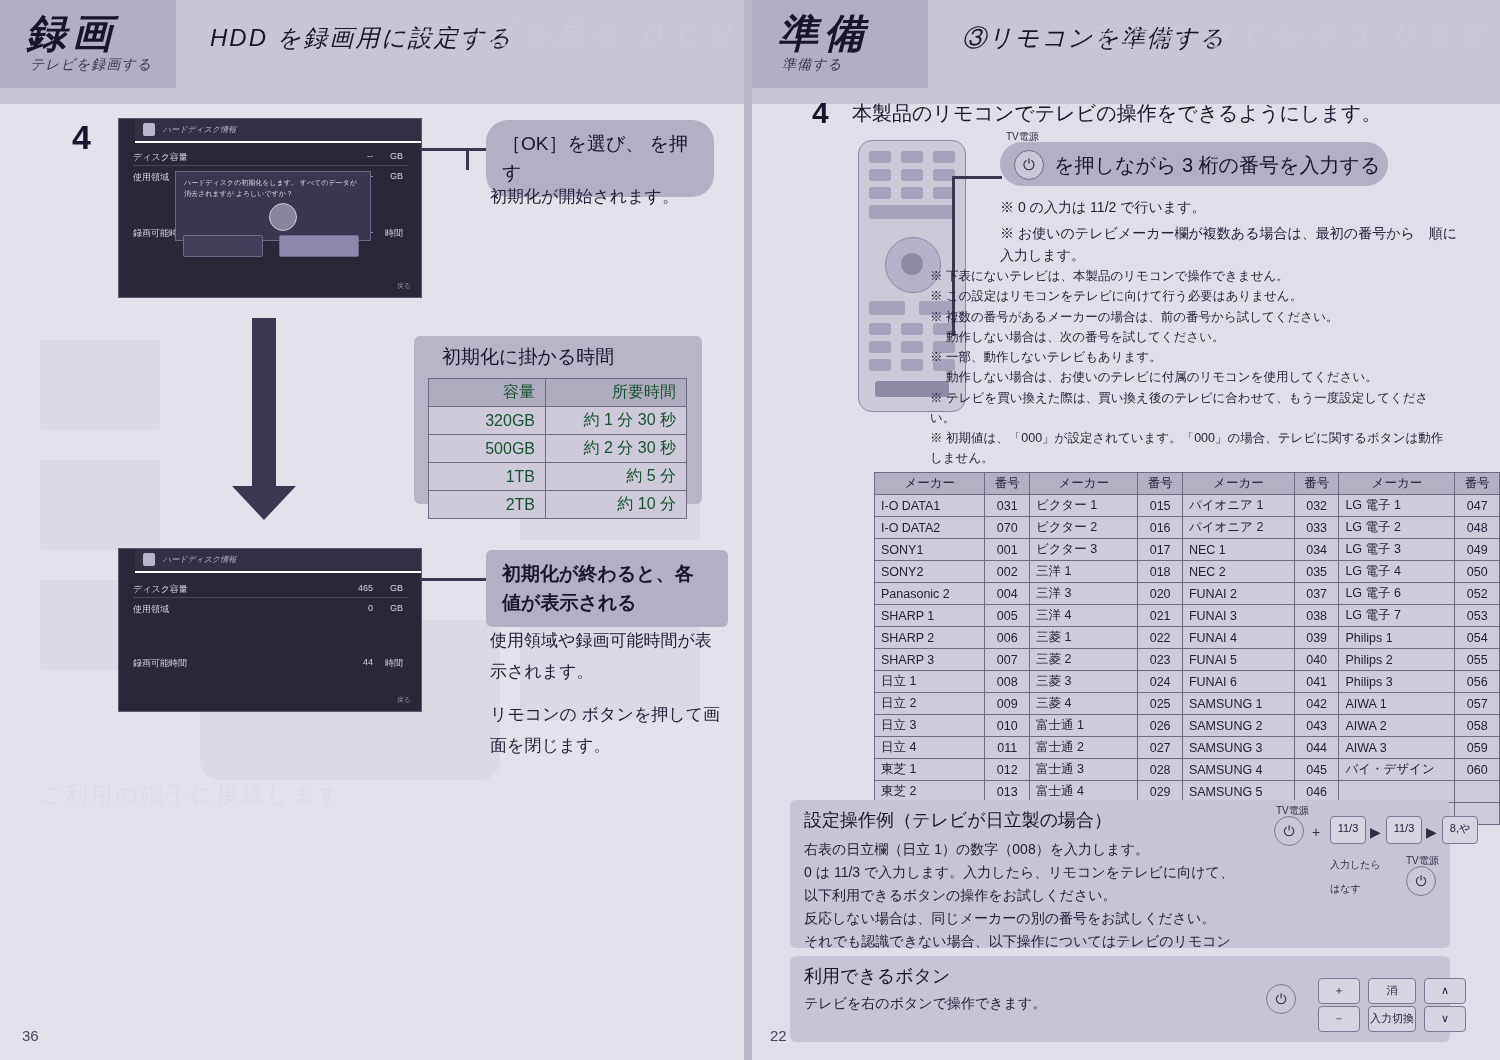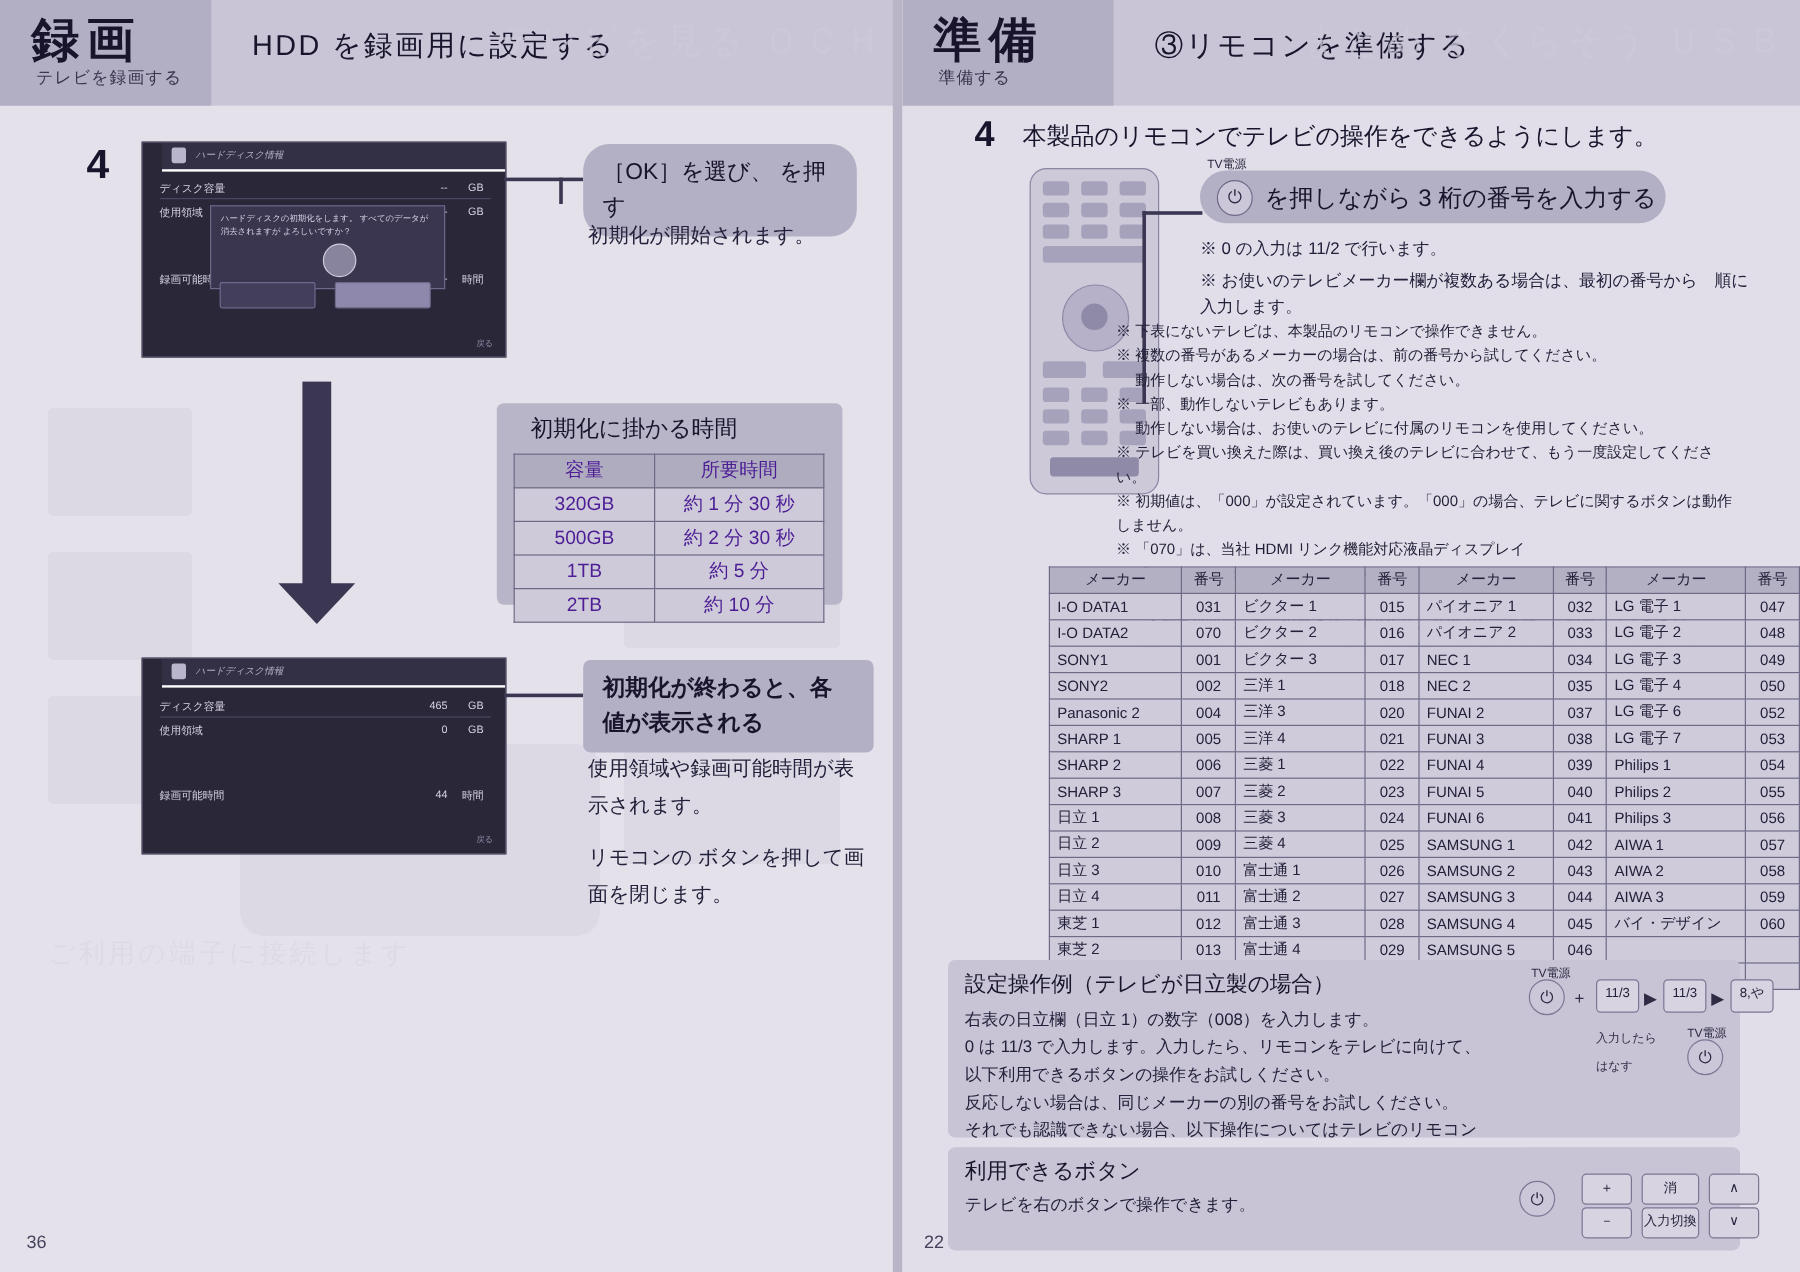--- a/index.html
+++ b/index.html
@@ -10,21 +10,21 @@
     color:#2b2740;
     overflow:hidden;
     position:relative;
   }
   .page{position:absolute;top:0;bottom:0;overflow:hidden;}
   .page-left{left:0;width:748px;background:#e4e1ea;}
   .page-right{left:752px;width:748px;background:#e1dee9;}
   .gutter{position:absolute;left:744px;top:0;width:8px;height:100%;background:#b9b5c6;}
 
   
-  .hdr{position:relative;height:88px;background:#c9c5d6;}
+  .hdr{position:relative;height:104px;background:#c9c5d6;font-style:italic;}
   .hdr .tabbox{position:absolute;left:0;top:0;width:176px;height:88px;background:#b2aec4;}
   .hdr .tabtitle{
     position:absolute;left:26px;top:6px;
     font-size:40px;font-weight:bold;letter-spacing:6px;color:#17142c;
     font-family:"DejaVu Sans", sans-serif;
   }
   .hdr .tabsub{
     position:absolute;left:30px;top:56px;font-size:14px;color:#3a3650;letter-spacing:1px;
   }
   .hdr .htitle{
@@ -89,22 +89,22 @@
 
   
   .timebox{
     position:absolute;left:414px;top:336px;width:288px;height:168px;
     background:#b9b5c9;border-radius:6px;
   }
   .timebox .tb-title{position:absolute;left:28px;top:8px;font-size:19px;color:#17142c;}
   table.tbl{border-collapse:collapse;}
   .timetable{position:absolute;left:14px;top:42px;}
   .timetable td,.timetable th{
-    border:1px solid #6e6a86;font-size:16px;padding:3px 10px;color:#4c1d95;
-    background:#cecad9;text-align:center;
+    border:1px solid #6e6a86;font-size:16px;padding:3px 10px;color:#14532d;
+    background:#cecad9;text-align:right;
   }
   .timetable th{background:#b0acc0;font-weight:normal;}
   .timetable td.c0{width:96px;}
   .timetable td.c1{width:120px;}
 
   .pagenum{position:absolute;bottom:16px;font-size:15px;color:#46425c;}
   .pl{left:22px;}
   .pr{left:18px;}
 
   
@@ -356,20 +356,21 @@
   <div class="pill" style="left:248px;">
     <div class="pw">⏻</div>
     <div class="ptx">を押しながら 3 桁の番号を入力する</div>
   </div>
 
   <div class="note n1" style="left:248px;">※ 0 の入力は 11/2 で行います。</div>
   <div class="note n2" style="left:248px;">※ お使いのテレビメーカー欄が複数ある場合は、最初の番号から　順に入力します。</div>
 
   <div class="smalls" style="left:178px;">
     <div>※ 下表にないテレビは、本製品のリモコンで操作できません。</div>
+    <div>※ この設定はリモコンをテレビに向けて行う必要はありません。</div>
     <div>※ 複数の番号があるメーカーの場合は、前の番号から試してください。</div>
     <div>　 動作しない場合は、次の番号を試してください。</div>
     <div>※ 一部、動作しないテレビもあります。</div>
     <div>　 動作しない場合は、お使いのテレビに付属のリモコンを使用してください。</div>
     <div>※ テレビを買い換えた際は、買い換え後のテレビに合わせて、もう一度設定してください。</div>
     <div>※ 初期値は、「000」が設定されています。「000」の場合、テレビに関するボタンは動作しません。</div>
     <div>※ 「070」は、当社 HDMI リンク機能対応液晶ディスプレイ</div>
     <div>　 「LCD-MF222X シリーズ、LCD-MF231X シリーズ（別売品）」用の番号です。</div>
     <div>　 「070」に設定した場合は、以下のようにお使いください</div>
     <div>　・本製品の映像・音声設定より、HDMI リンク機能を「有効」に設定してください。</div>

